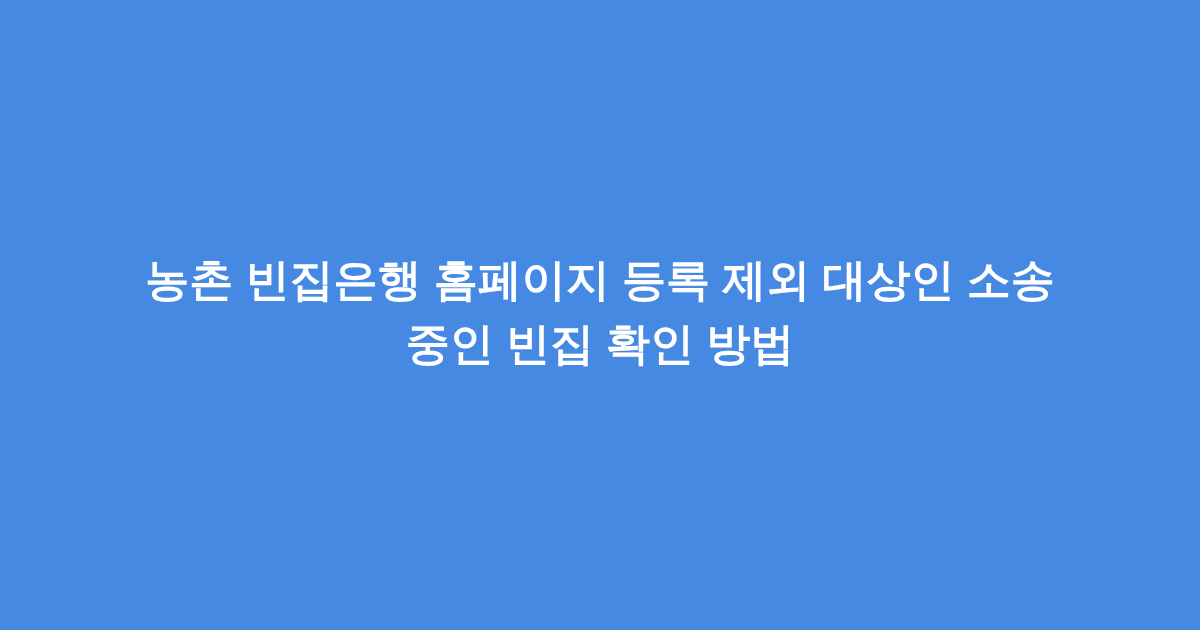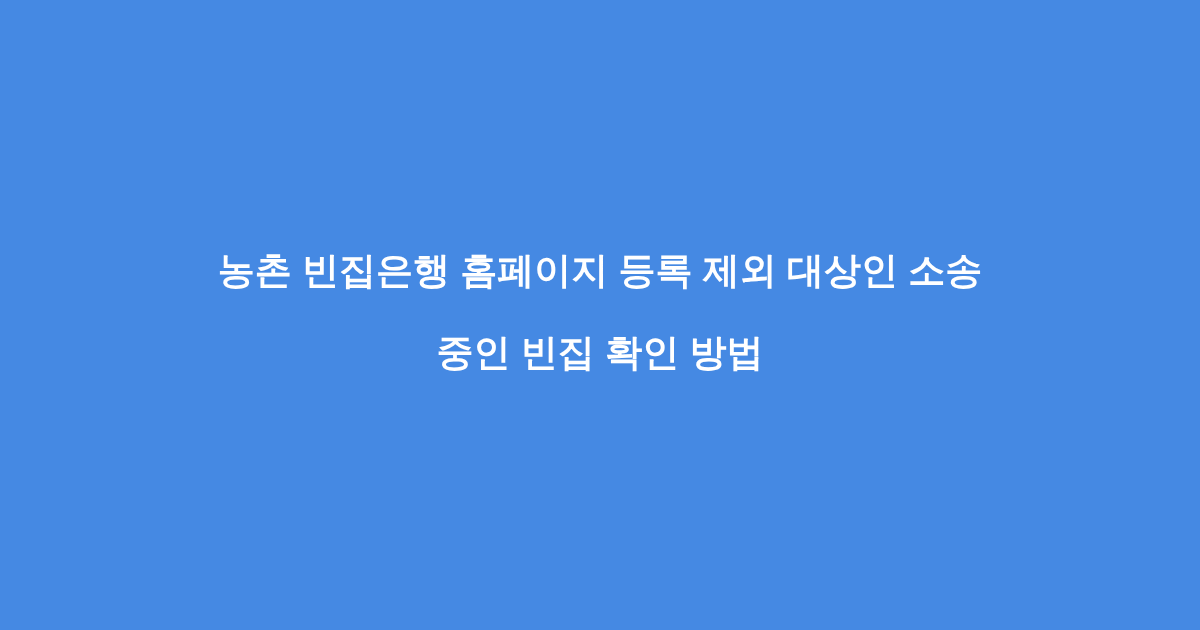--- a/index.html
+++ b/index.html
@@ -50,18 +50,18 @@
     white-space: pre-line;
   }
 </style>
 </head>
 <body>
 
 <div class="og-card" style="background-color: rgb(69, 137, 227); width: 1200px; height: 630px;">
 
   <div class="headline-block">
 
-    <h1 class="headline" style="color: rgb(255, 255, 255); font-size: 37px; line-height: 82px;">농촌 빈집은행 홈페이지 등록 제외 대상인 소송
+    <h1 class="headline" style="color: rgb(255, 255, 255); font-size: 44px; line-height: 64px;">농촌 빈집은행 홈페이지 등록 제외 대상인 소송
 중인 빈집 확인 방법</h1>
 
   </div>
 
 </div>
 
 </body></html>

